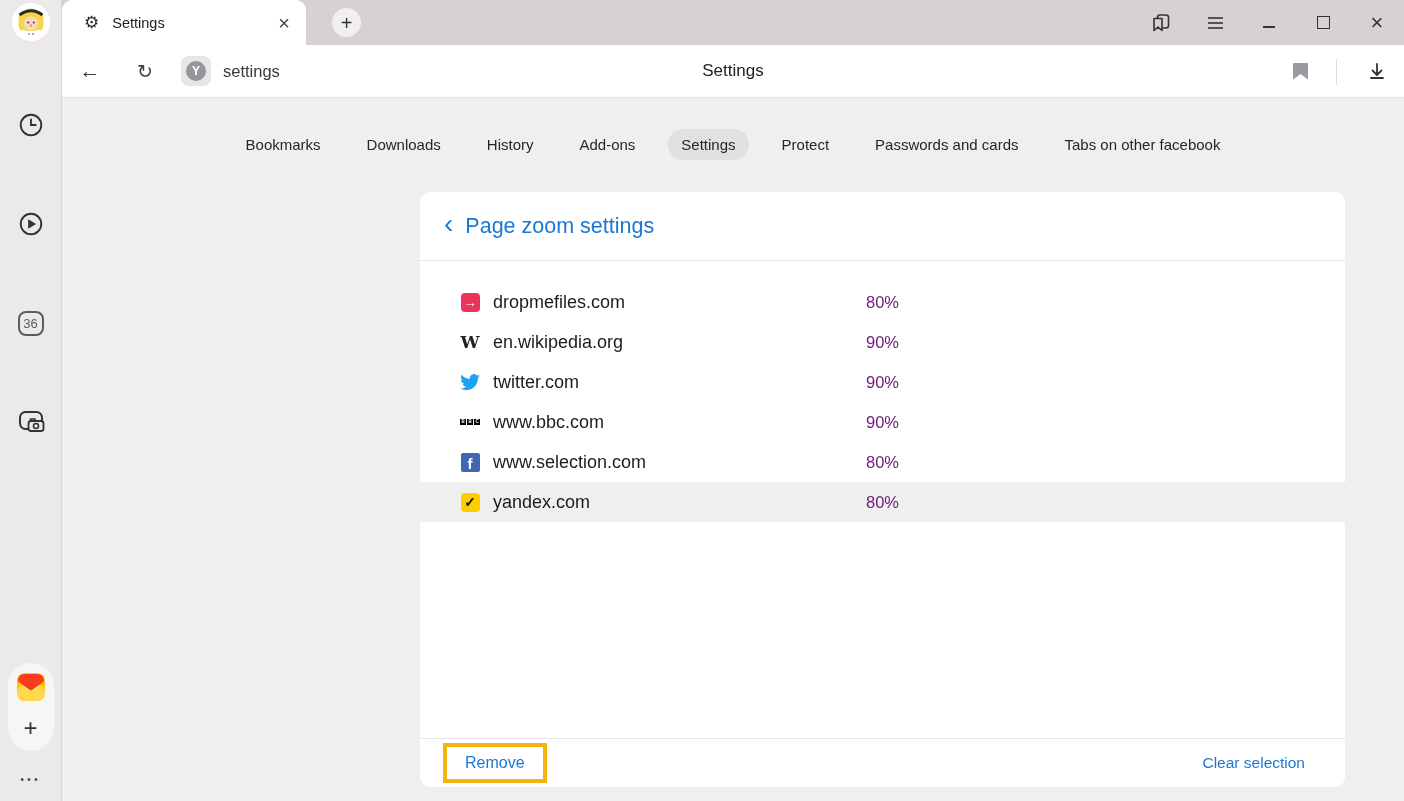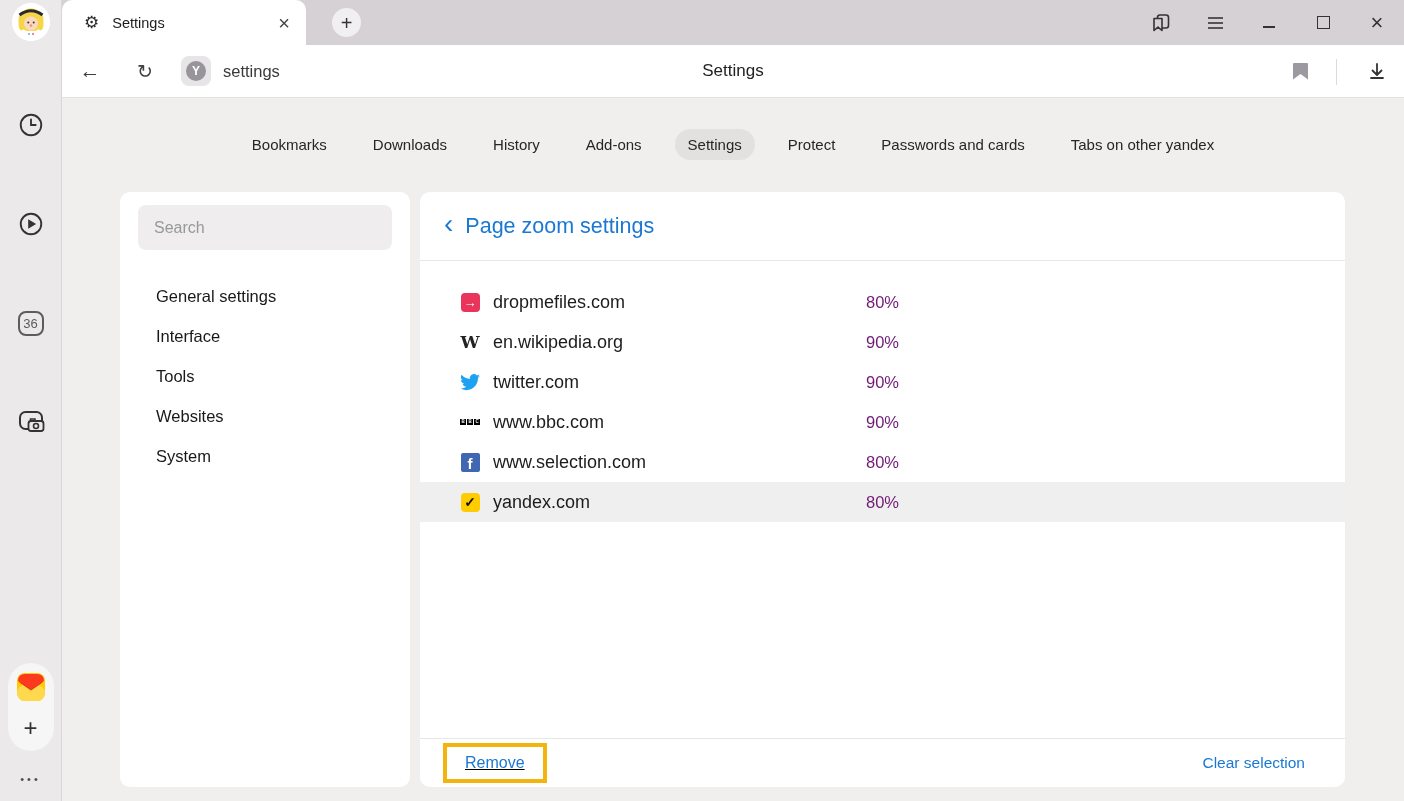--- a/index.html
+++ b/index.html
@@ -76,21 +76,21 @@
   .main-card { left:420px; top:192px; width:925px; height:595px; display:flex; flex-direction:column; }
   .panel-header { height:69px; flex:none; border-bottom:1px solid #e8e6e6; display:flex; align-items:center; padding-left:24px; }
   .back-chevron { color:#1a78d4; font-size:28px; line-height:1; margin-right:12px; padding-bottom:4px; cursor:pointer; }
   .panel-title { color:#1a78d4; font-size:21.5px; }
   .site-list { flex:1; padding-top:21px; }
   .site-row { height:40px; display:flex; align-items:center; padding-left:40px; cursor:pointer; }
   .site-row.selected { background:#f0efef; }
   .favicon { width:20px; height:20px; display:flex; align-items:center; justify-content:center; flex:none; }
   .site-name { margin-left:13px; width:373px; font-size:18px; color:#1c1c1c; }
   .site-zoom { font-size:16.5px; color:#701a75; }
-  .panel-footer { height:49px; flex:none; border-top:1px solid #e8e6e6; display:flex; align-items:center; position:relative;text-decoration:underline; }
+  .panel-footer { height:49px; flex:none; border-top:1px solid #e8e6e6; display:flex; align-items:center; position:relative; }
   .remove-wrap { margin-left:23px; border:4px solid #f2b40d; background:#fff; padding:7px 18px; }
   .link { color:#1a78d4; font-size:16px; text-decoration:none; cursor:pointer; }
   .clear-link { position:absolute; right:40px; font-size:15.5px; }
 
   
   .fav-dropme { width:19px; height:19px; border-radius:4px; background:#e9345c; color:#fff;
                 font-weight:bold; font-size:13px; display:flex; align-items:center; justify-content:center; }
   .fav-wiki { font-family:"DejaVu Serif", serif; font-weight:bold; font-size:17px; color:#222; line-height:1; }
   .fav-bbc { display:flex; gap:1px; }
   .fav-bbc b { width:6px; height:6px; background:#000; color:#fff; font-size:4.5px; line-height:6px;
@@ -220,33 +220,23 @@
   </div>
 
   <nav class="settings-nav" id="settings-nav">
       <div class="nav-item">Bookmarks</div>
       <div class="nav-item">Downloads</div>
       <div class="nav-item">History</div>
       <div class="nav-item">Add-ons</div>
       <div class="nav-item selected">Settings</div>
       <div class="nav-item">Protect</div>
       <div class="nav-item">Passwords and cards</div>
-      <div class="nav-item">Tabs on other yandex</div>
+      <div class="nav-item">Tabs on other facebook</div>
     </nav>
 
-  <div class="card left-card">
-    <input class="search-input" type="text" placeholder="Search" style="">
-    <ul class="menu-list" id="settings-menu">
-        <li>General settings</li>
-        <li>Interface</li>
-        <li>Tools</li>
-        <li>Websites</li>
-        <li>System</li>
-      </ul>
-  </div>
 
   <div class="card main-card">
     <div class="panel-header">
       <span class="back-chevron" style="color: rgb(26, 120, 212);">‹</span>
       <span class="panel-title" style="color: rgb(26, 120, 212);">Page zoom settings</span>
     </div>
     <div class="site-list" id="site-list">
         <div class="site-row">
           <span class="favicon">
             <span class="fav-dropme" style="background: rgb(233, 52, 92);">→</span>

